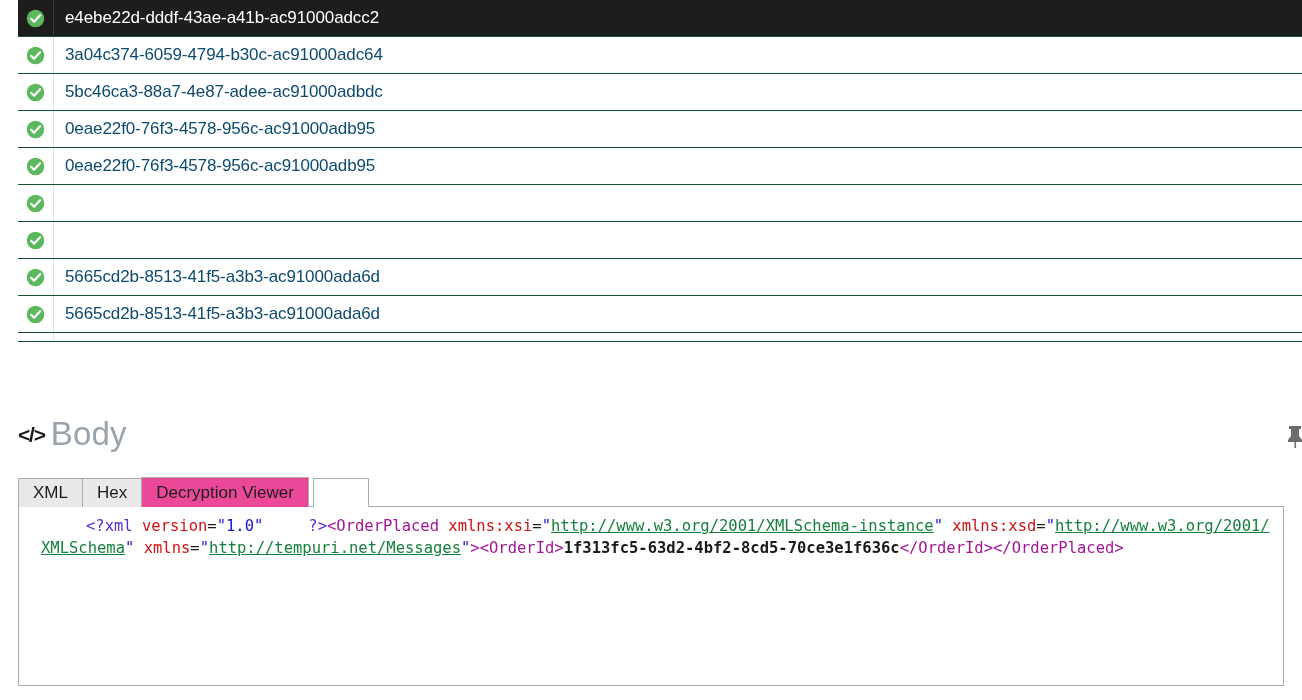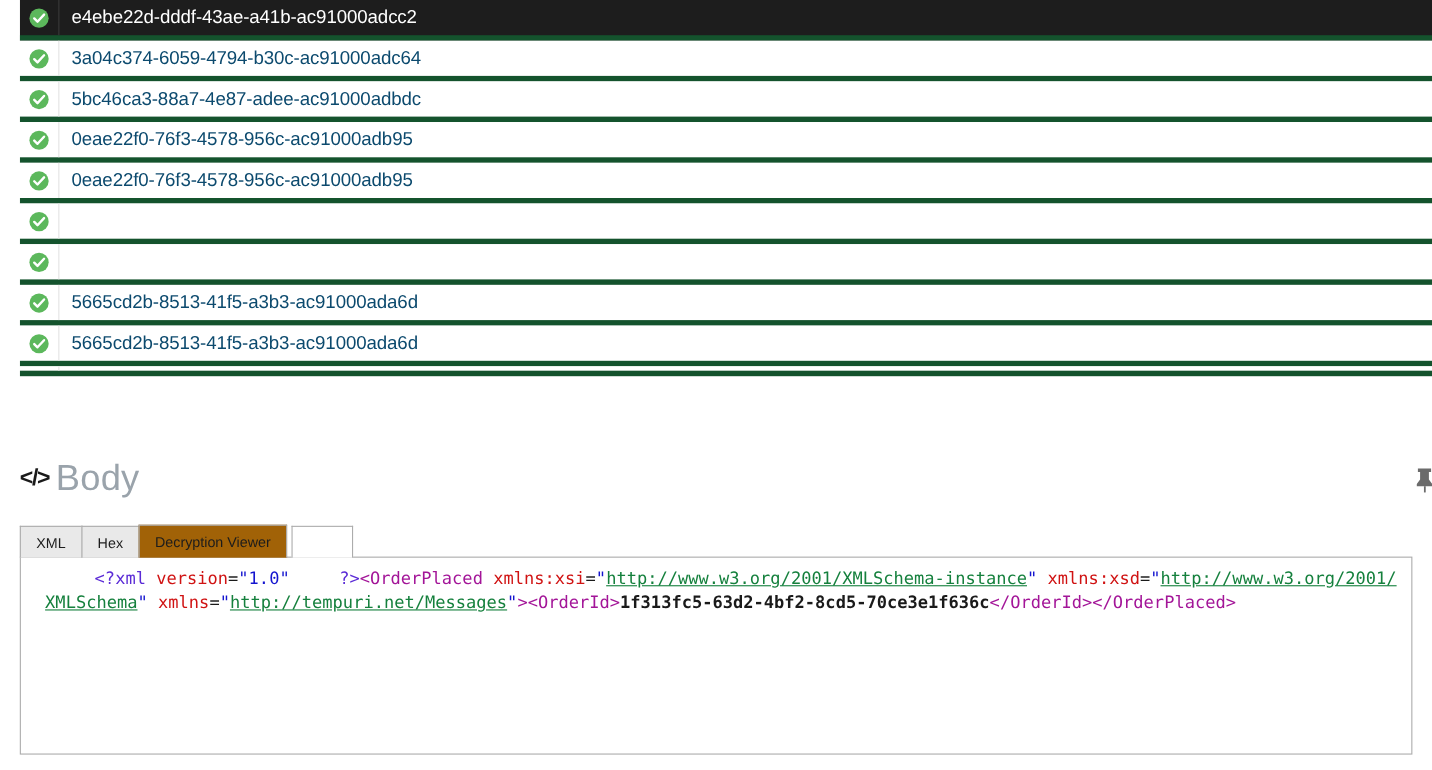--- a/index.html
+++ b/index.html
@@ -23,21 +23,21 @@
     width: 1284px;
     height: 388px;
     overflow: hidden;
     background: #ffffff;
   }
   .msg-row {
     display: flex;
     align-items: center;
     height: 37px;
     box-sizing: border-box;
-    border-bottom: 5px solid #14532d;
+    border-bottom: 1px solid #14532d;
     background: #ffffff;
   }
   .msg-row.selected {
     background: #1d1d1d;
   }
   .msg-row .status-cell {
     width: 36px;
     min-width: 36px;
     height: 100%;
     display: flex;
@@ -119,29 +119,29 @@
     align-items: flex-end;
     z-index: 3;
   }
   .tab {
     height: 29px;
     box-sizing: border-box;
     padding: 0 14px;
     display: flex;
     align-items: center;
     justify-content: flex-start;
-    font-size: 13px;
+    font-size: 17px;
     color: #1c1c1c;
     border: 1px solid #acacac;
     border-bottom: none;
     background: #e9e9e9;
     margin-right: -1px;
   }
   .tab.active {
-    background: #a16207;
+    background: #ec4899;
     height: 30px;
     border-color: #acacac;
     position: relative;
     z-index: 4;
   }
   .tab.spacer {
     background: #ffffff;
     border: 1px solid #acacac;
     border-bottom: none;
     width: 56px;

